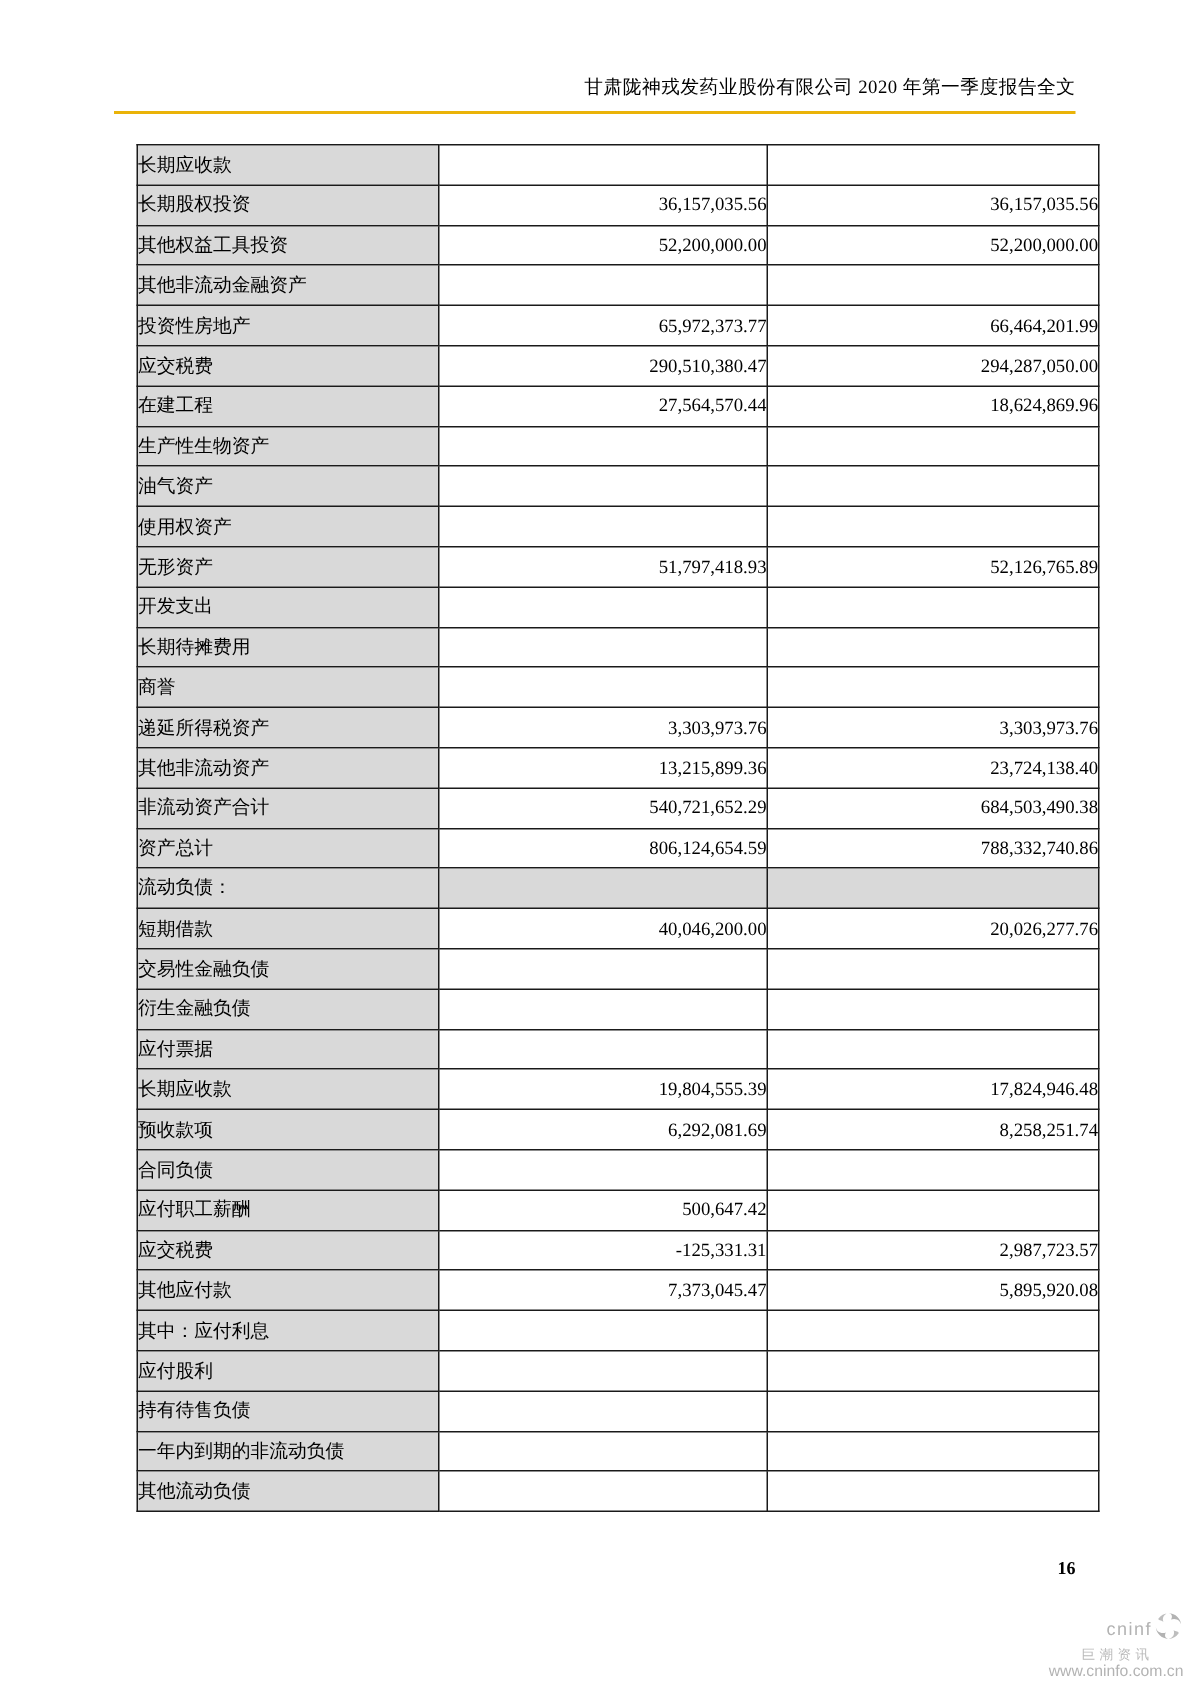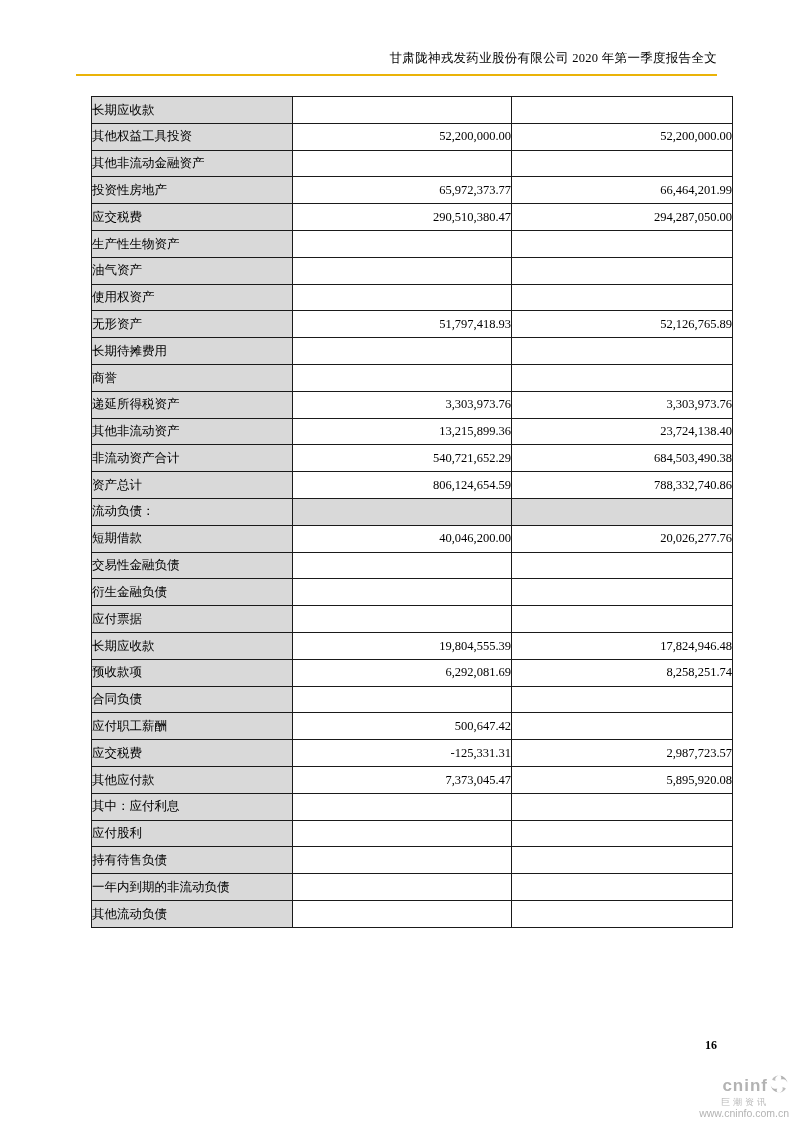--- a/index.html
+++ b/index.html
@@ -65,22 +65,22 @@
     font-family:"Liberation Sans","DejaVu Sans",sans-serif;
     line-height:1;
   }
   .logo-top{
     display:flex;
     align-items:center;
     justify-content:flex-end;
     gap:1px;
   }
   .logo-brand{
-    font-weight:bold;
-    font-size:17px;
+    font-weight:normal;
+    font-size:12px;
     letter-spacing:1px;
     color:#b3b3b3;
   }
   .logo-cn{
     font-size:9px;
     letter-spacing:3px;
     color:#b9b9b9;
     margin:1px 20px 0 0;
   }
   .logo-url{
@@ -102,58 +102,73 @@
       <col style="width:219px">
       <col style="width:221px">
     </colgroup>
     <tbody>
         <tr>
           <td class="label ind-1">长期应收款</td>
           <td class="val"></td>
           <td class="val"></td>
         </tr>
         <tr>
+          <td class="label ind-1">长期股权投资</td>
+          <td class="val">36,157,035.56</td>
+          <td class="val">36,157,035.56</td>
+        </tr>
+        <tr>
           <td class="label ind-1">其他权益工具投资</td>
           <td class="val">52,200,000.00</td>
           <td class="val">52,200,000.00</td>
         </tr>
         <tr>
           <td class="label ind-1">其他非流动金融资产</td>
           <td class="val"></td>
           <td class="val"></td>
         </tr>
         <tr>
           <td class="label ind-1">投资性房地产</td>
           <td class="val">65,972,373.77</td>
           <td class="val">66,464,201.99</td>
         </tr>
         <tr>
           <td class="label ind-1">应交税费</td>
           <td class="val">290,510,380.47</td>
           <td class="val">294,287,050.00</td>
         </tr>
         <tr>
+          <td class="label ind-1">在建工程</td>
+          <td class="val">27,564,570.44</td>
+          <td class="val">18,624,869.96</td>
+        </tr>
+        <tr>
           <td class="label ind-1">生产性生物资产</td>
           <td class="val"></td>
           <td class="val"></td>
         </tr>
         <tr>
           <td class="label ind-1">油气资产</td>
           <td class="val"></td>
           <td class="val"></td>
         </tr>
         <tr>
           <td class="label ind-1">使用权资产</td>
           <td class="val"></td>
           <td class="val"></td>
         </tr>
         <tr>
           <td class="label ind-1">无形资产</td>
           <td class="val">51,797,418.93</td>
           <td class="val">52,126,765.89</td>
+        </tr>
+        <tr>
+          <td class="label ind-1">开发支出</td>
+          <td class="val"></td>
+          <td class="val"></td>
         </tr>
         <tr>
           <td class="label ind-1">长期待摊费用</td>
           <td class="val"></td>
           <td class="val"></td>
         </tr>
         <tr>
           <td class="label ind-1">商誉</td>
           <td class="val"></td>
           <td class="val"></td>

